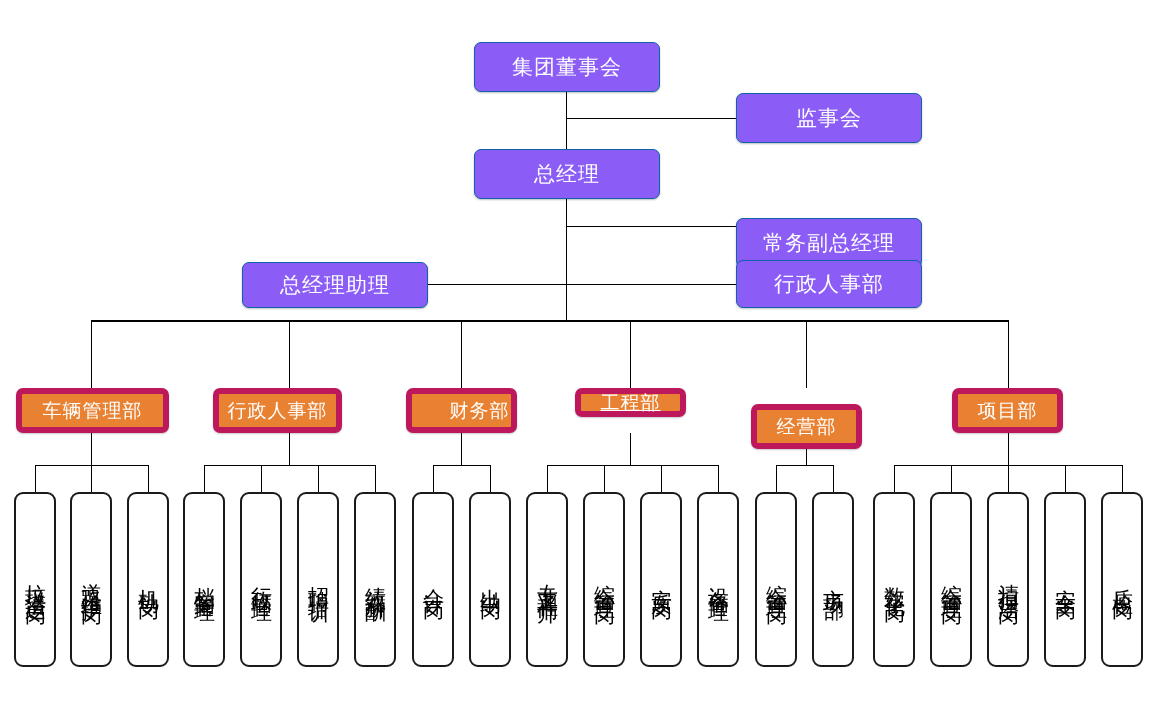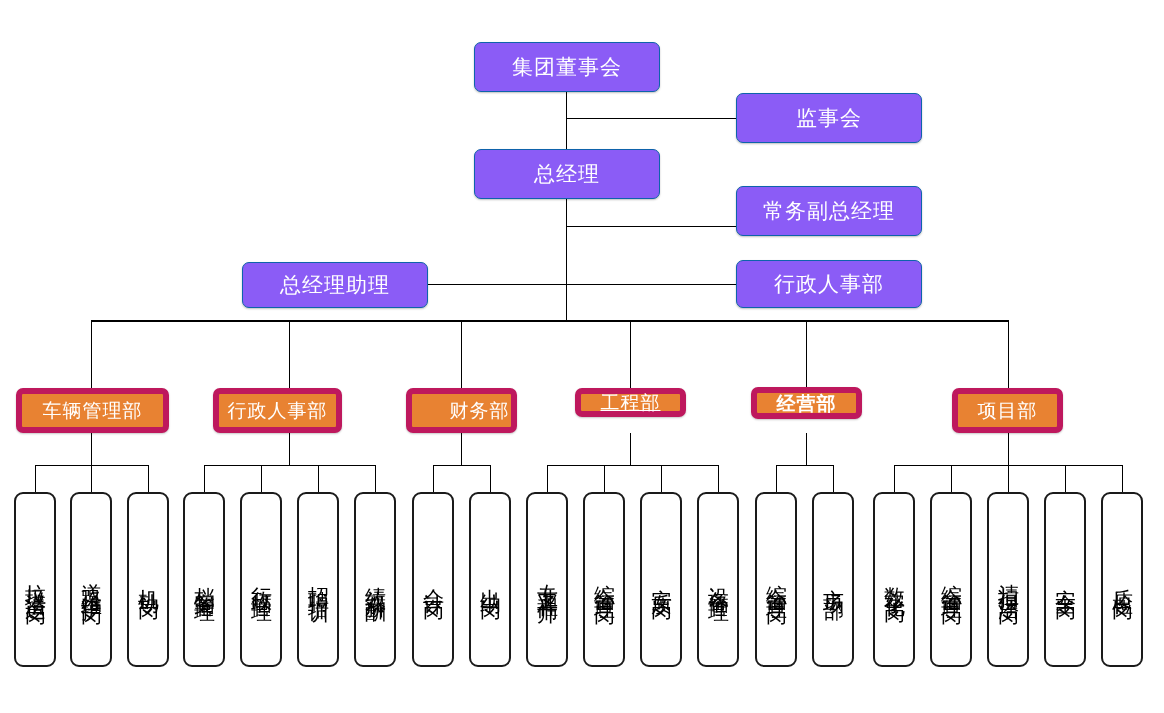--- a/index.html
+++ b/index.html
@@ -140,21 +140,21 @@
   </div>
 
   <div class="node blue" style="left:736px; top:93px;  width:186px; height:50px;align-items:center;">
     <span>监事会</span>
   </div>
 
   <div class="node blue" style="left:474px; top:149px; width:186px; height:50px;">
     <span>总经理</span>
   </div>
 
-  <div class="node blue" style="left:736px; top:186px; width:186px; height:50px;">
+  <div class="node blue" style="left:736px; top:218px; width:186px; height:50px;">
     <span>常务副总经理</span>
   </div>
 
   <div class="node blue" style="left:242px; top:262px; width:186px; height:46px;">
     <span>总经理助理</span>
   </div>
 
   <div class="node blue" style="left:736px; top:260px; width:186px; height:48px;">
     <span>行政人事部</span>
   </div>
@@ -168,21 +168,21 @@
   </div>
 
   <div class="node orange" style="left:406px; top:388px; width:111px; height:45px;padding-left:36px;">
     <span>财务部</span>
   </div>
 
   <div class="node orange" style="left:575px; top:388px; width:111px; height:29px;text-decoration:underline;">
     <span>工程部</span>
   </div>
 
-  <div class="node orange" style="left:751px; top:387px; width:111px; height:32px;font-weight:bold;">
+  <div class="node orange" style="left:751px; top:404px; width:111px; height:45px;">
     <span>经营部</span>
   </div>
 
   <div class="node orange" style="left:952px; top:388px; width:111px; height:45px;">
     <span>项目部</span>
   </div>
 
   <div class="leaf" style="left:14px;  top:492px; width:42px; height:175px;">
     <span class="vtext">垃圾清运岗</span>
   </div>

